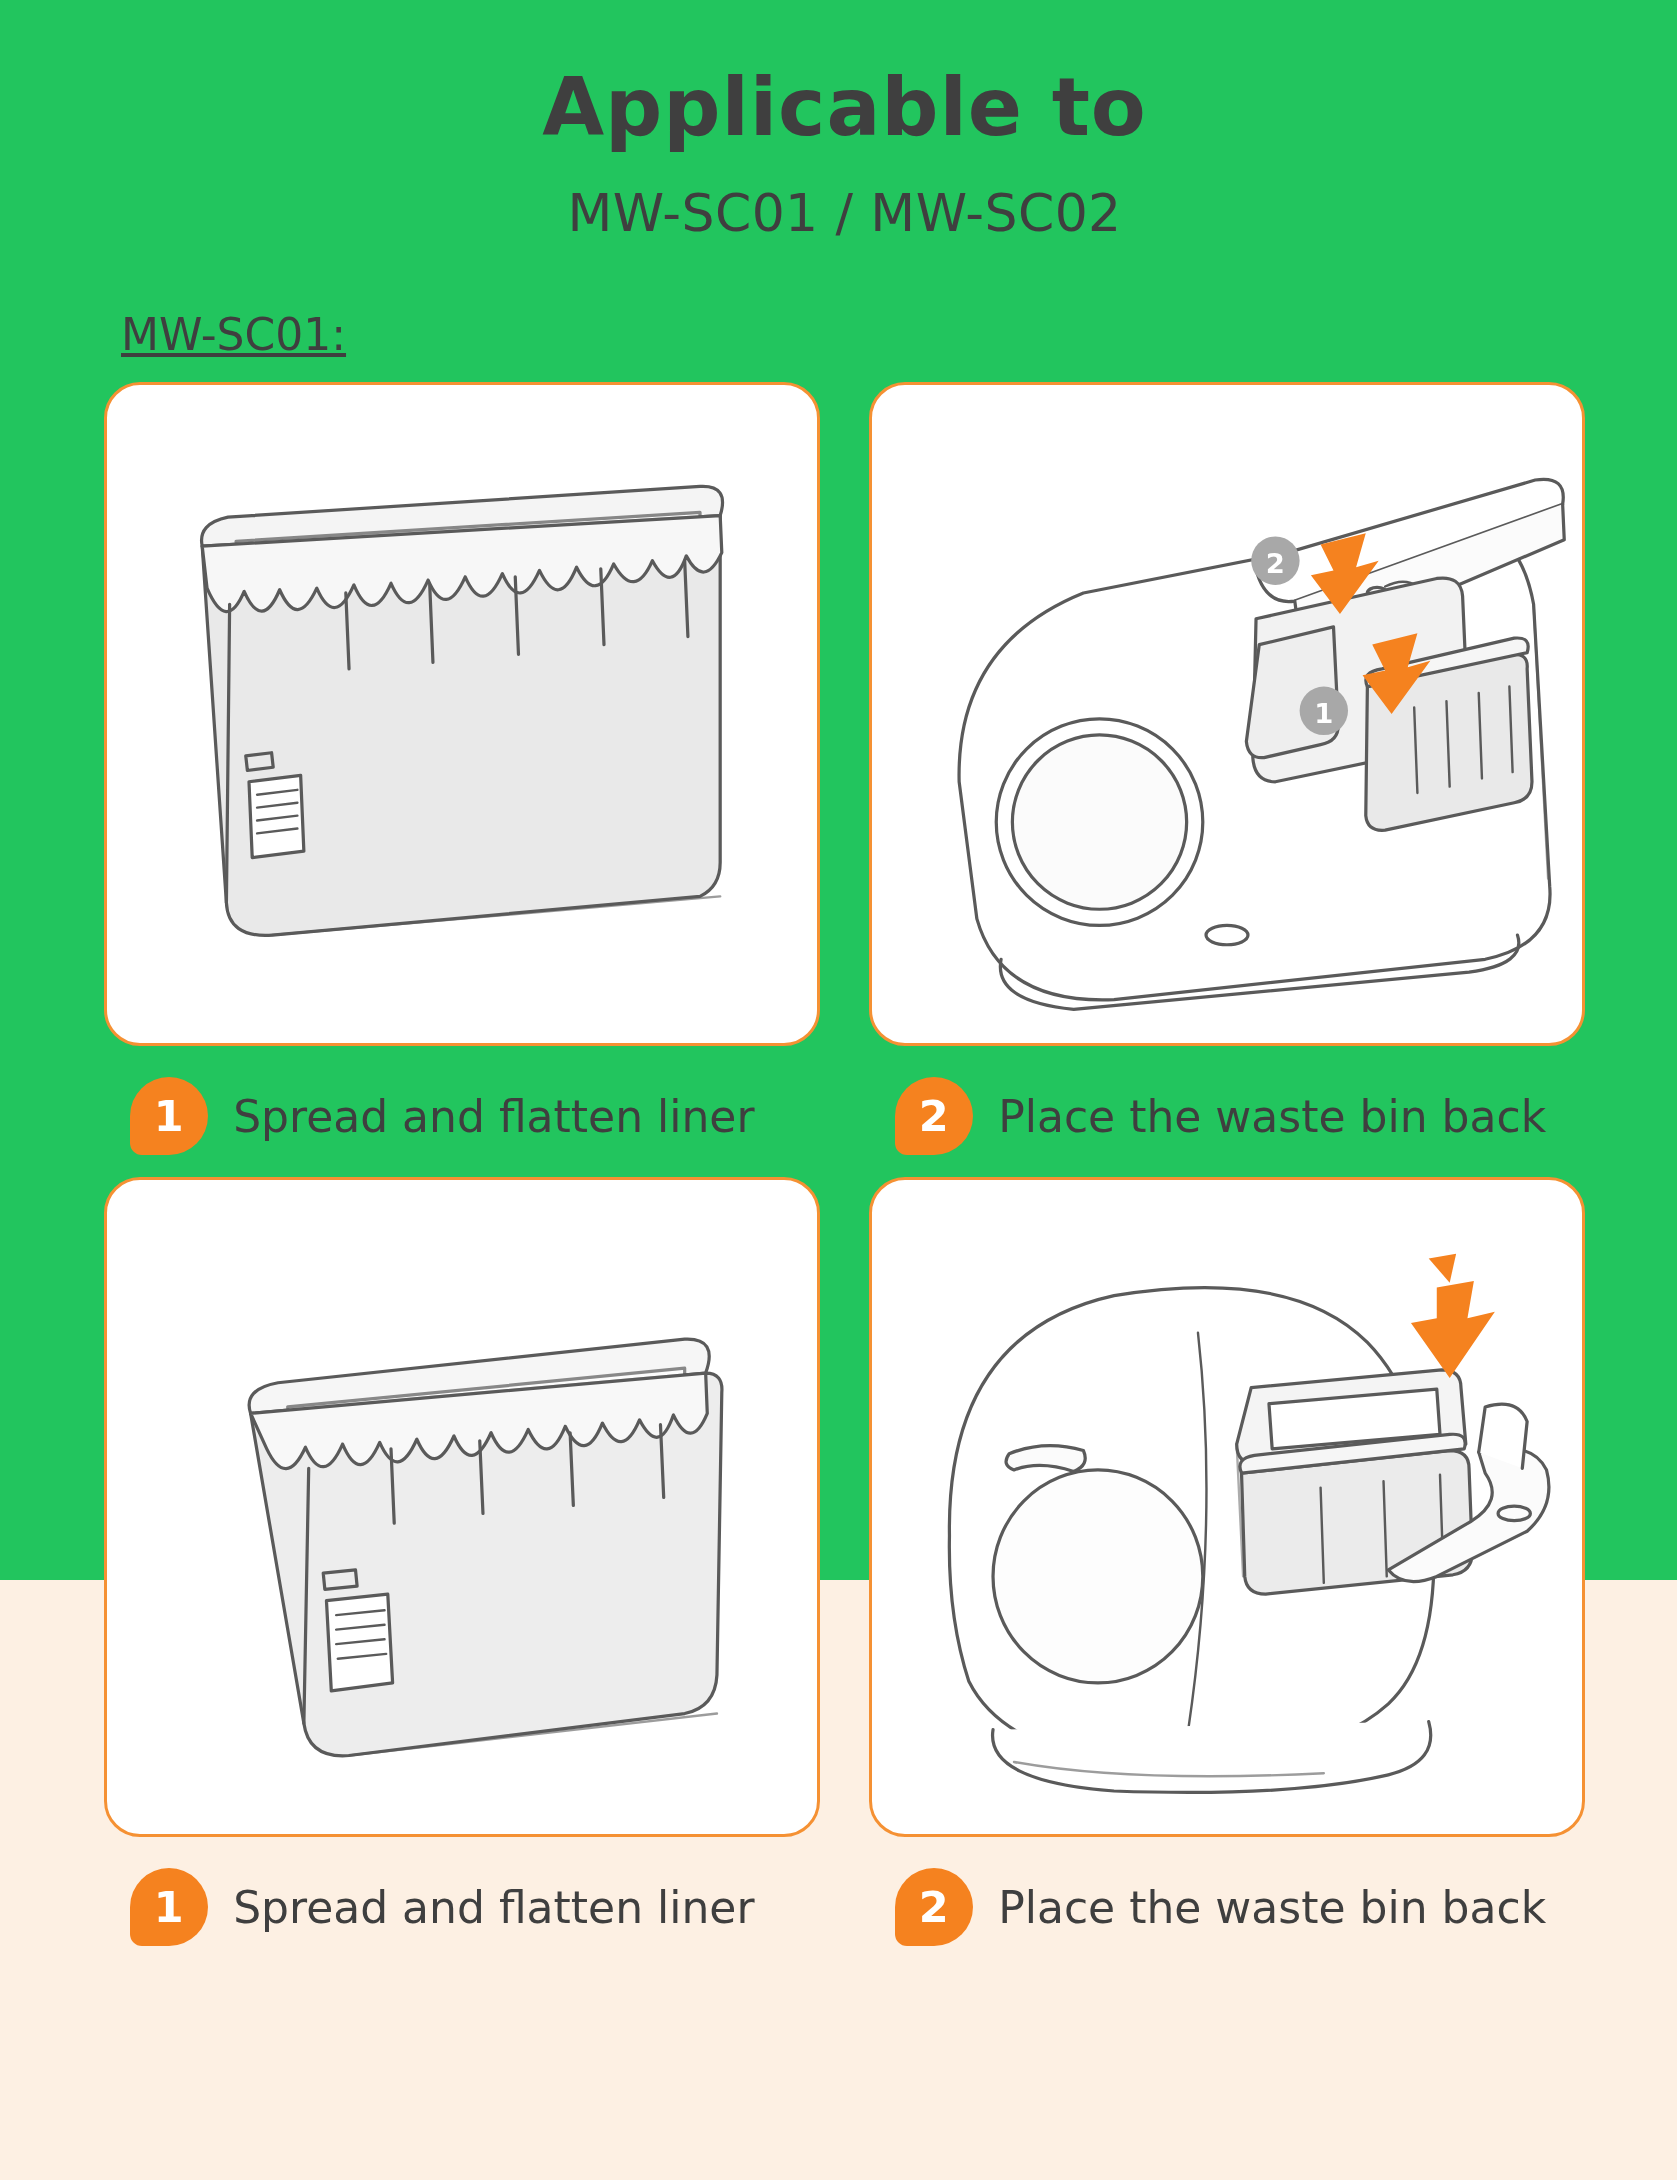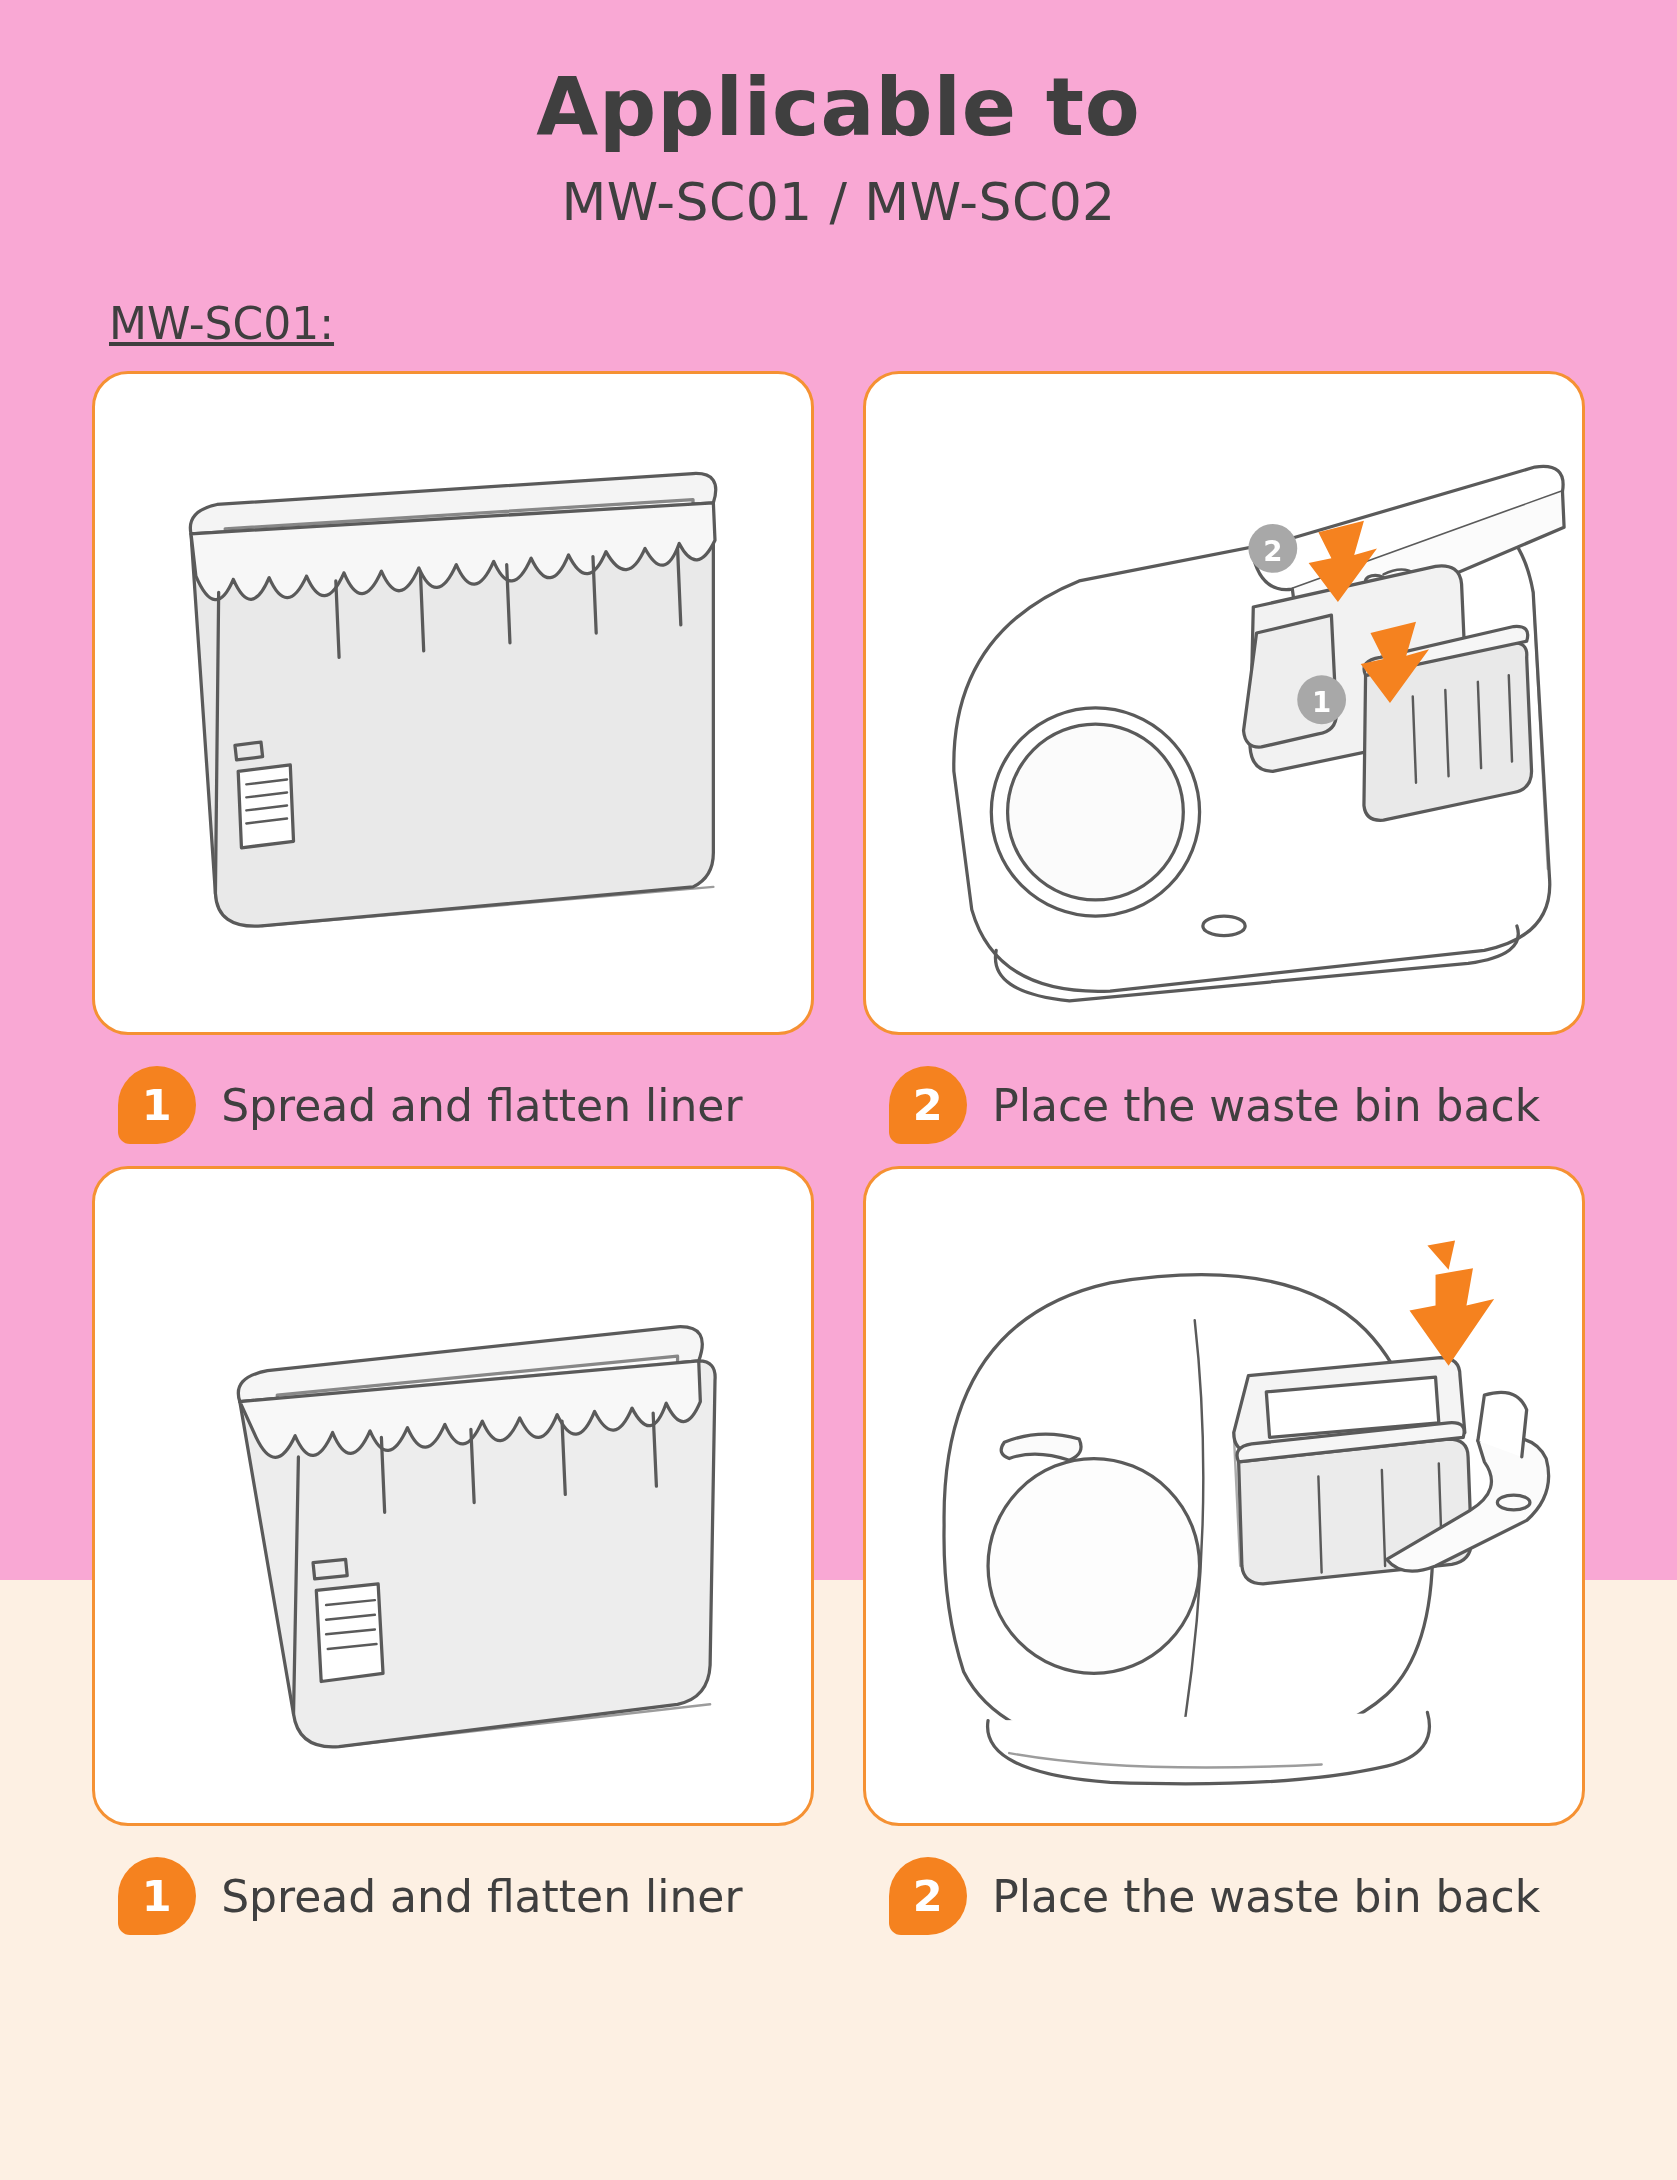--- a/index.html
+++ b/index.html
@@ -11,43 +11,44 @@
     width: 1677px;
     height: 2181px;
     font-family: "DejaVu Sans", sans-serif;
     color: #4a4a4a;
     position: relative;
     overflow: hidden;
   }
   .page {
     width: 1677px;
     height: 1580px;
-    background: #f9a8d4;
+    background: #22c55e;
     position: relative;
     box-sizing: border-box;
+    padding-left: 12px;
   }
 
   
   .header {
     padding-top: 66px;
     text-align: center;
   }
   .title {
     font-family: "DejaVu Sans", sans-serif;
     font-size: 80px;
     font-weight: bold;
     letter-spacing: 0.9px;
     color: #3f3f3f;
     line-height: 1.05;
     margin: 0;
   }
   .subtitle {
     font-size: 52px;
     color: #3f3f3f;
-    margin-top: 22px;
+    margin-top: 33px;
     letter-spacing: 0.4px;
   }
 
   
   .section-label {
     font-size: 44px;
     color: #3f3f3f;
     margin-left: 109px;
     text-decoration: underline;
   }

